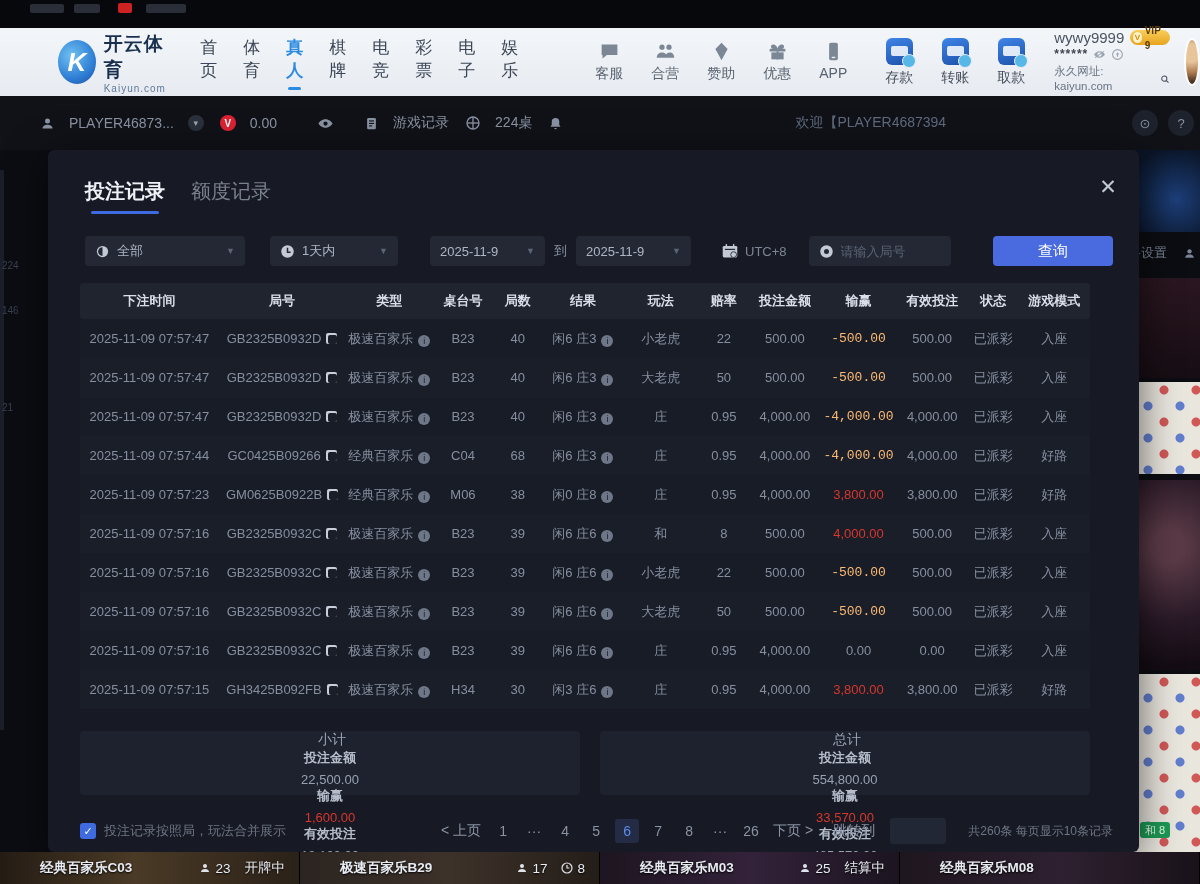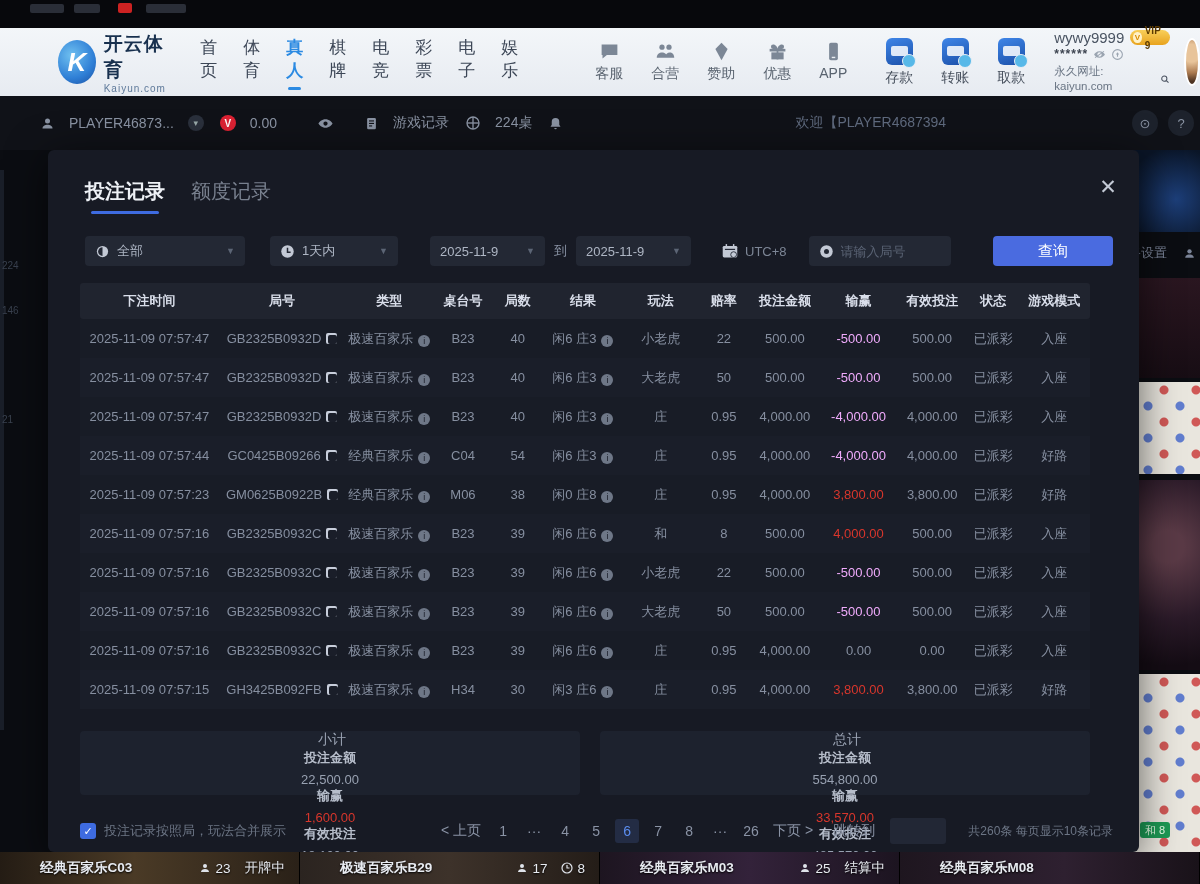--- a/index.html
+++ b/index.html
@@ -124,21 +124,21 @@
   #f-search { position:absolute; right:0; width:120px; height:30px; background:#4a6be0; border:none;
     border-radius:4px; color:#fff; font-size:15px; cursor:pointer; }
 
   #bet-table { position:absolute; left:32px; top:133px; width:1010px; }
   .trow { display:grid; grid-template-columns:1.65fr 1.5fr 1.05fr .7fr .6fr .95fr .9fr .6fr .85fr .9fr .85fr .6fr .85fr;
     align-items:center; height:39px; font-size:13px; color:#868fa0; text-align:center; }
   .trow.thead { height:36px; background:#20242f; border-radius:3px; color:#d9deea; font-weight:bold; }
   .trow:nth-child(odd):not(.thead) { background:#1a1e29; }
   .trow:nth-child(even):not(.thead) { background:#181c26; }
   .cell { white-space:nowrap; overflow:hidden; }
-  .win-green { color:#f0abfc; }
+  .win-green { color:#fdba74;font-family:Liberation Mono, monospace; }
   .win-red { color:#d8362c; }
   .copy-ic { display:inline-block; width:11px; height:11px; background:#c8cedb; border-radius:2px;
     margin-left:5px; vertical-align:-1px; position:relative; cursor:pointer; }
   .copy-ic::before { content:""; position:absolute; left:2px; top:2px; width:9px; height:9px;
     background:#1a1e29; border-radius:2px; }
   .info-ic { display:inline-block; width:12px; height:12px; border-radius:50%; background:#6e7787;
     color:#1a1e29; font-size:9px; line-height:12px; text-align:center; margin-left:5px;
     vertical-align:-1px; cursor:pointer; }
 
   .sum-box { position:absolute; top:581px; height:64px; background:#1d222e; border-radius:4px;
@@ -349,21 +349,21 @@
           <path d="M4 20c0-4 4-6 8-6s8 2 8 6z"></path>
         </svg>
     </div>
     <div id="right-frag-dealer1"></div>
     <div id="roadmap1" class="roadmap"></div>
     <div id="right-frag-dealer2"></div>
     <div id="roadmap2" class="roadmap"></div>
     <div id="tie-badge">和 8</div>
   <div class="edge-num" style="top: 110px;">224</div>
       <div class="edge-num" style="top: 155px;">146</div>
-      <div class="edge-num" style="top: 264px;">21</div>
+      <div class="edge-num" style="top: 252px;">21</div>
     </div>
 
   <div id="modal" class="abs">
     <div id="modal-tabs">
         <div class="mtab active">投注记录</div>
         <div class="mtab">额度记录</div>
       </div>
     <div id="modal-close">✕</div>
 
     <div id="filters">
@@ -471,21 +471,21 @@
           <div class="cell win-green">-4,000.00</div>
           <div class="cell">4,000.00</div>
           <div class="cell">已派彩</div>
           <div class="cell">入座</div>
         </div>
         <div class="trow">
           <div class="cell">2025-11-09 07:57:44</div>
           <div class="cell">GC0425B09266<span class="copy-ic"></span></div>
           <div class="cell">经典百家乐<span class="info-ic">i</span></div>
           <div class="cell">C04</div>
-          <div class="cell">54</div>
+          <div class="cell">68</div>
           <div class="cell">闲6 庄3<span class="info-ic">i</span></div>
           <div class="cell">庄</div>
           <div class="cell">0.95</div>
           <div class="cell">4,000.00</div>
           <div class="cell win-green">-4,000.00</div>
           <div class="cell">4,000.00</div>
           <div class="cell">已派彩</div>
           <div class="cell">好路</div>
         </div>
         <div class="trow">

